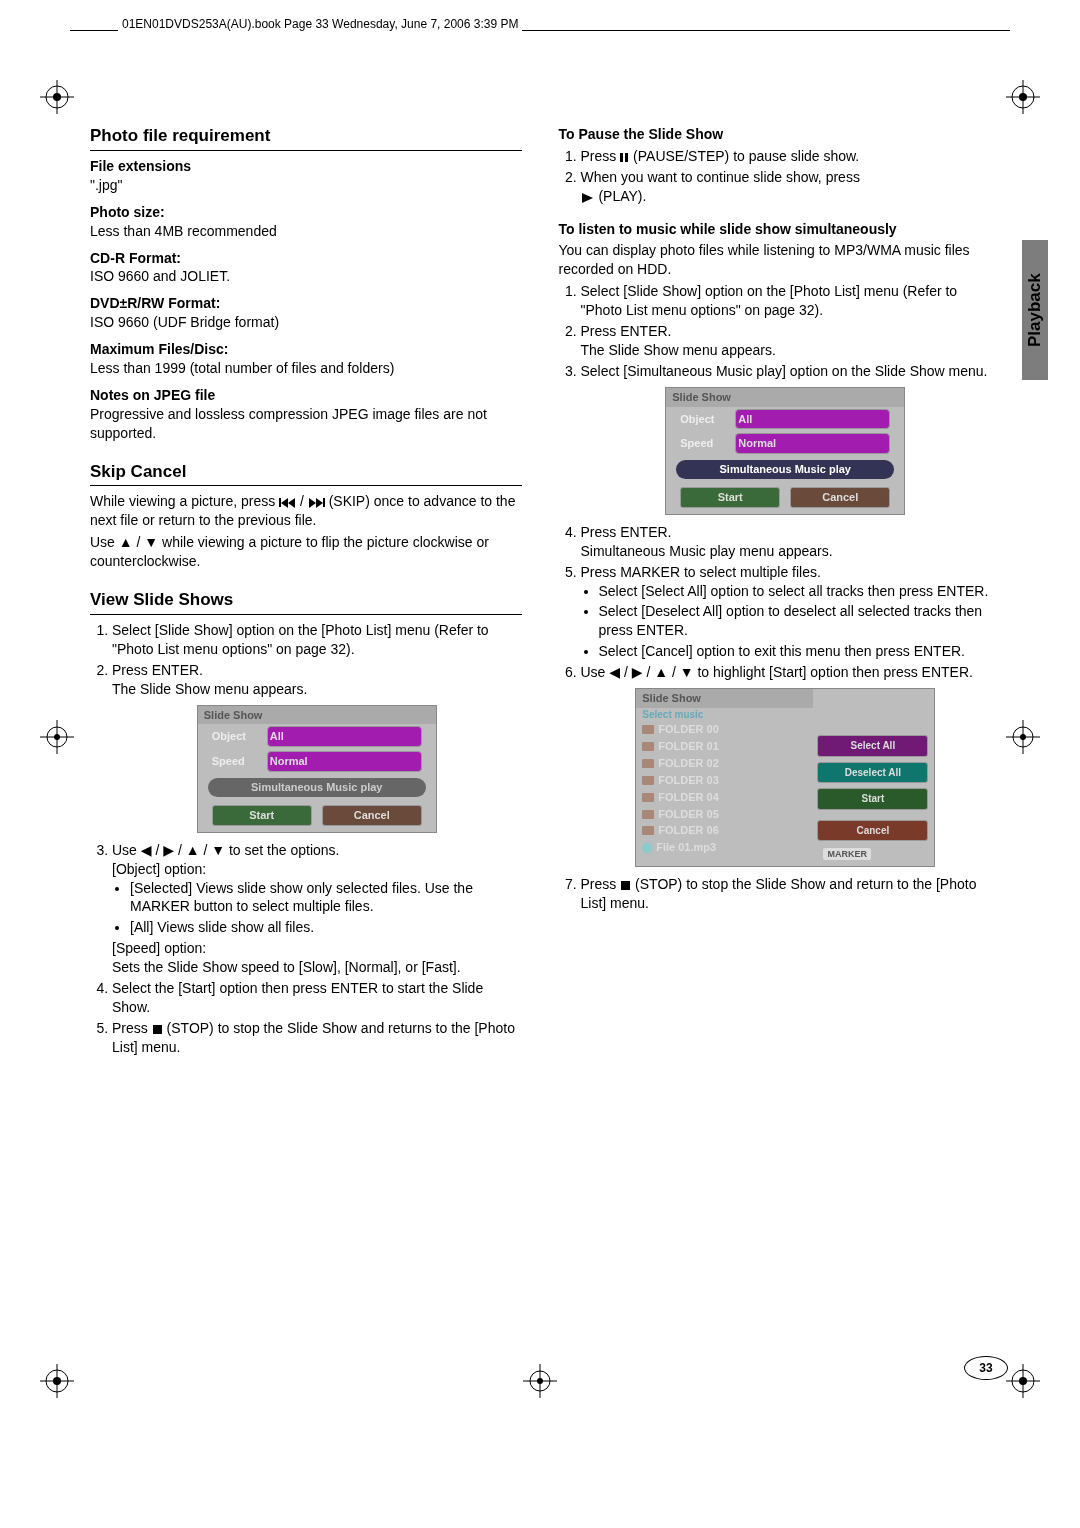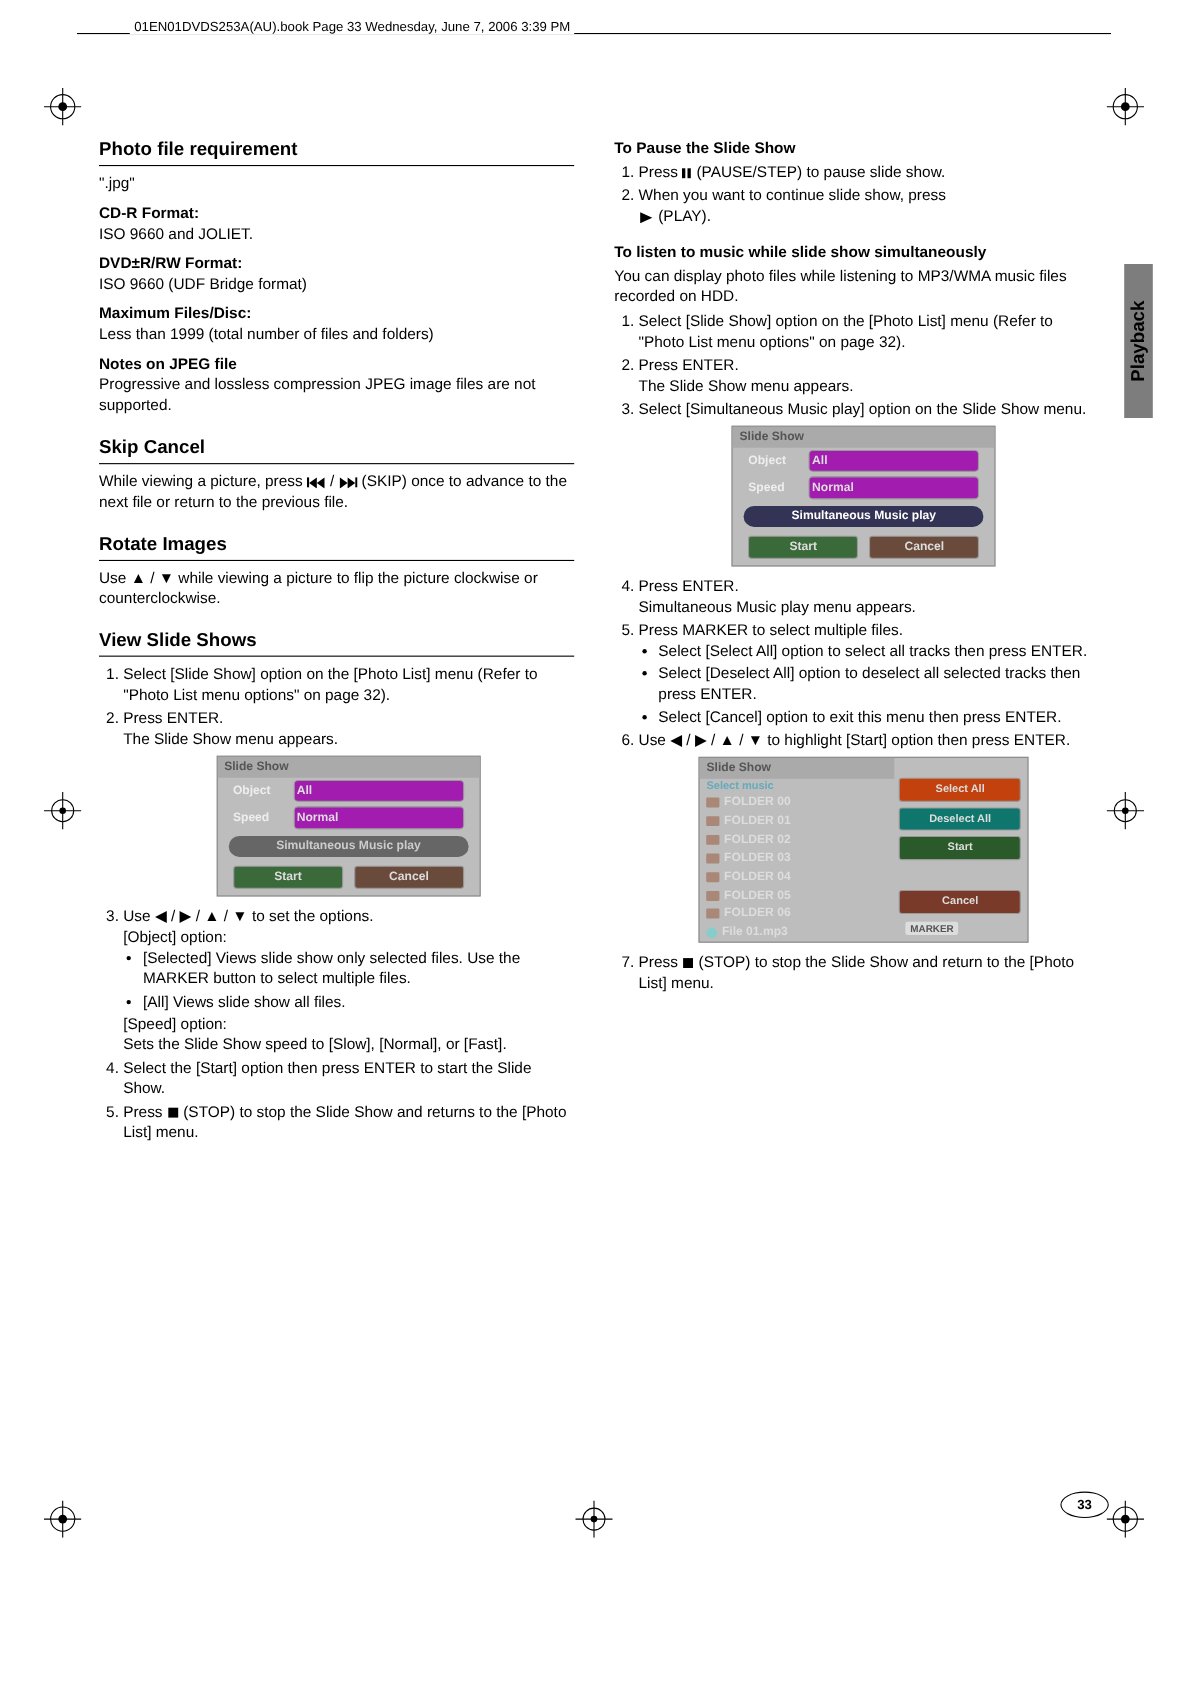--- a/index.html
+++ b/index.html
@@ -149,21 +149,21 @@
     background: #bdbdbd;
     font-size: 11px;
     display: flex;
   }
   .music-left { flex: 1.6; }
   .music-right { flex: 1; padding: 18px 6px 4px 4px; display:flex; flex-direction:column; gap:5px; }
   .music-sub { color:#6ab; font-weight:bold; padding: 0 6px; font-size:10px; }
   .folder-row { display:flex; align-items:center; gap:4px; padding: 1px 6px; color:#ddd; font-weight:bold; }
   .folder-ico { width:12px; height:9px; background:#a87; border-radius:1px; }
   .music-right .mbtn { flex: 0 0 auto; padding:3px; font-size:10px; }
-  .mbtn.sel { background:#c2410c; }
+  .mbtn.sel { background:#701a75;margin-top:28px; }
   .mbtn.de { background:#0f766e; }
   .mbtn.start2 { background:#2a5a2a; }
   .mbtn.cancel2 { background:#7a3a2a; }
   .marker { display:flex; justify-content:flex-start; padding:2px 6px; }
   .marker-badge { background:#ddd; color:#555; font-size:9px; padding:0 4px; border-radius:2px; font-weight:bold; }
 
   .page-num {
     position: absolute;
     right: 72px;
     bottom: 148px;
@@ -232,21 +232,26 @@
 <div class="tab">Playback</div>
 
 <div class="page">
   <div style="height:55px"></div>
   <div class="content">
 
     <div class="col">
       <h2 class="section-title first">Photo file requirement</h2>
 
       <div class="block">
+        <div class="b">File extensions</div>
         <div>".jpg"</div>
+      </div>
+      <div class="block">
+        <div class="b">Photo size:</div>
+        <div>Less than 4MB recommended</div>
       </div>
       <div class="block">
         <div class="b">CD-R Format:</div>
         <div>ISO 9660 and JOLIET.</div>
       </div>
       <div class="block">
         <div class="b">DVD±R/RW Format:</div>
         <div>ISO 9660 (UDF Bridge format)</div>
       </div>
       <div class="block">
@@ -268,21 +273,20 @@
             </svg></span>
         /
         <span class="icon-inline"><svg width="17" height="11">
               <polygon points="1,1 8,6 1,11"></polygon>
               <polygon points="8,1 15,6 8,11"></polygon>
               <rect x="15" y="1" width="2" height="9" fill="#000"></rect>
             </svg></span>
         <span> (SKIP) once to advance to the next file or return to the previous file.</span>
       </p>
 
-      <h2 class="section-title">Rotate Images</h2>
       <p class="para">
         <span>Use </span>
         <span>▲</span> / <span>▼</span>
         <span> while viewing a picture to flip the picture clockwise or counterclockwise.</span>
       </p>
 
       <h2 class="section-title">View Slide Shows</h2>
       <ol>
         <li>Select [Slide Show] option on the [Photo List] menu (Refer to "Photo List menu options" on page 32).</li>
         <li>

